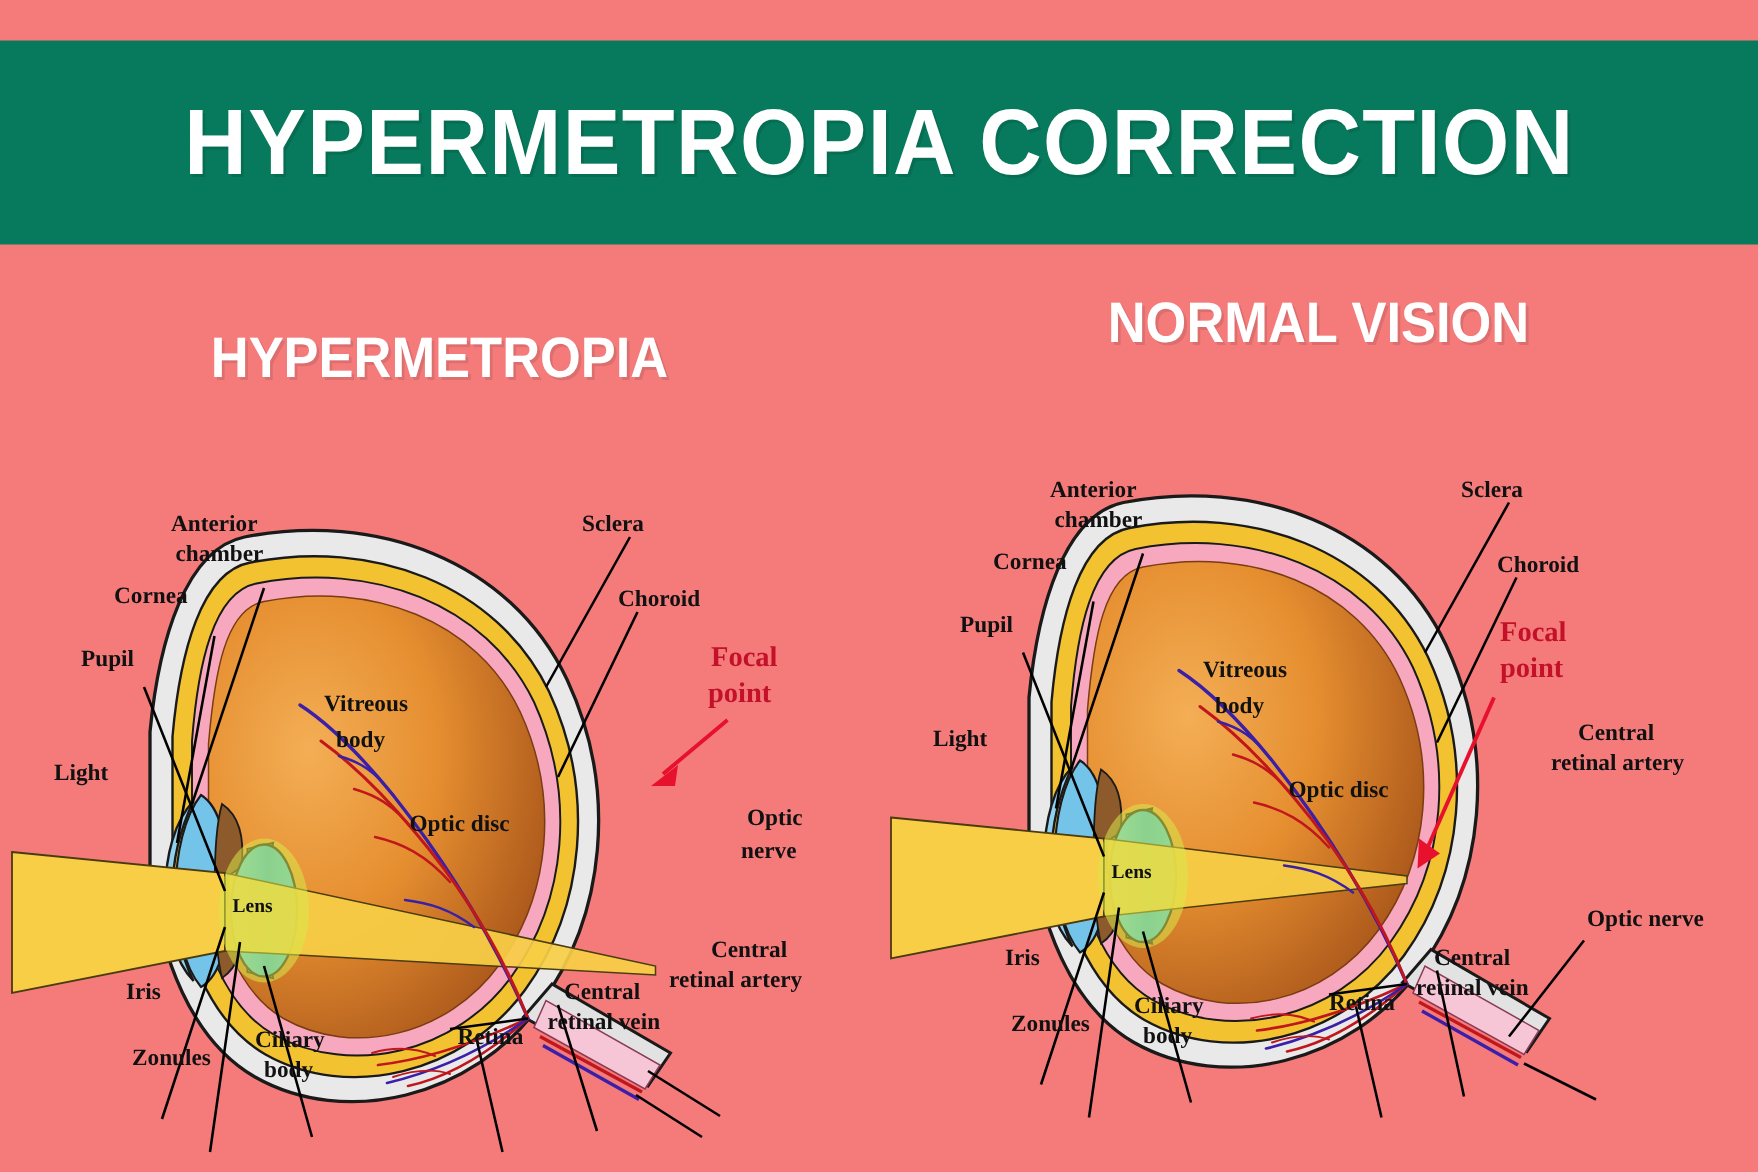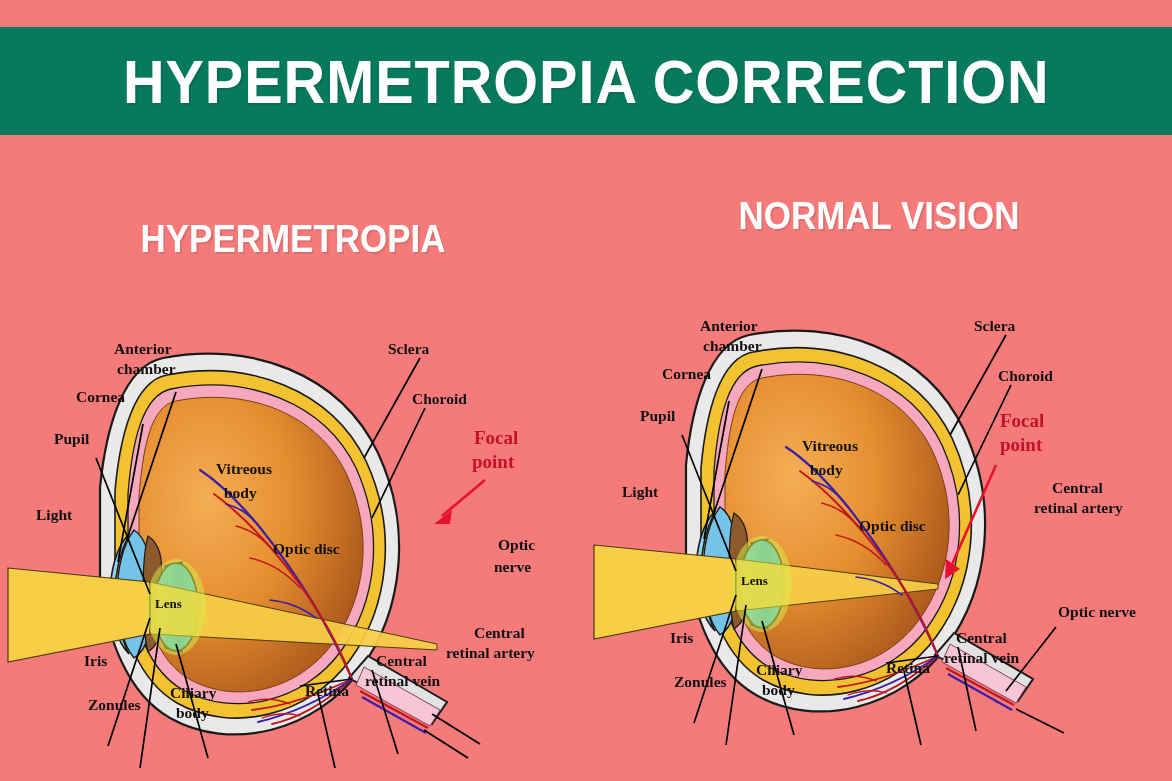--- a/index.html
+++ b/index.html
@@ -5,21 +5,21 @@
 <style>
   html,body{margin:0;padding:0;}
   body{
     width:1172px;height:781px;
     background:#F57B7B;
     font-family:"Liberation Serif", serif;
     overflow:hidden;
     position:relative;
   }
   .banner{
-    position:absolute;left:0;top:27px;width:1172px;height:108px;
+    position:absolute;left:0;top:27px;width:1172px;height:136px;
     background:#07795C;
     display:flex;align-items:center;justify-content:center;
   }
   .banner-title{
     font-family:"Liberation Sans", sans-serif;
     font-weight:bold;
     font-size:62px;
     letter-spacing:1px;
     color:#FFFFFF;
     transform:scaleX(0.93);

